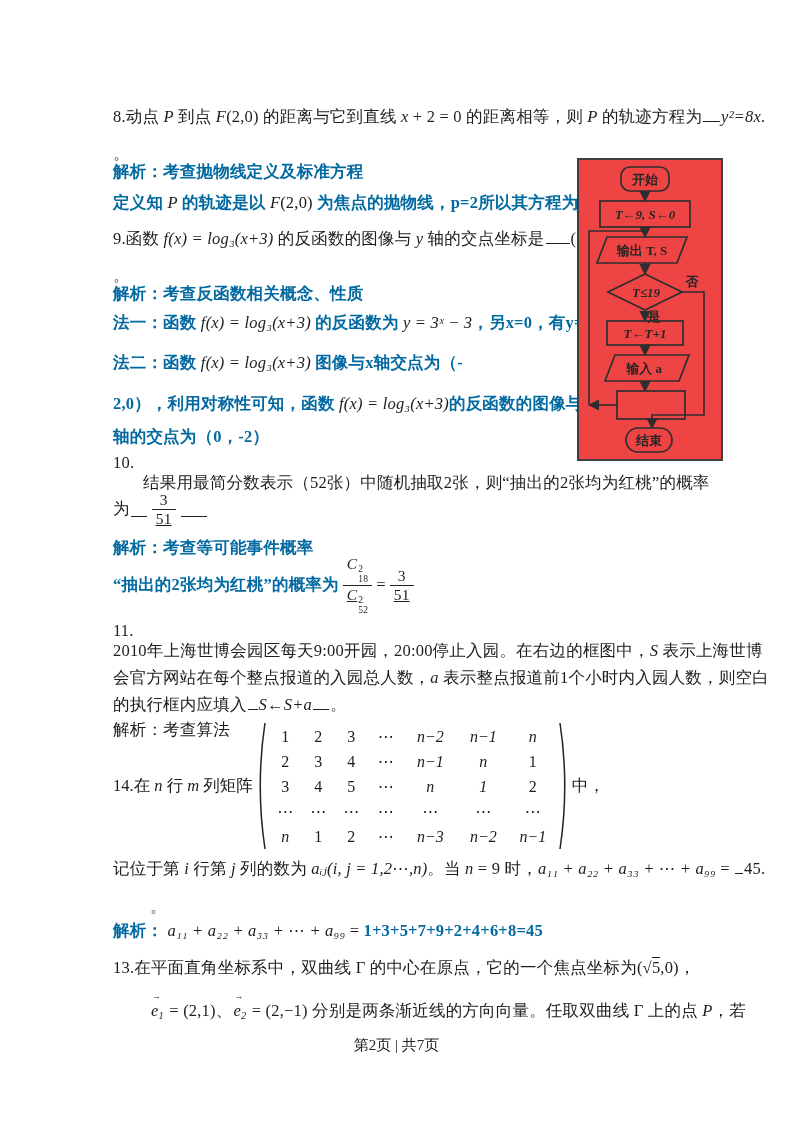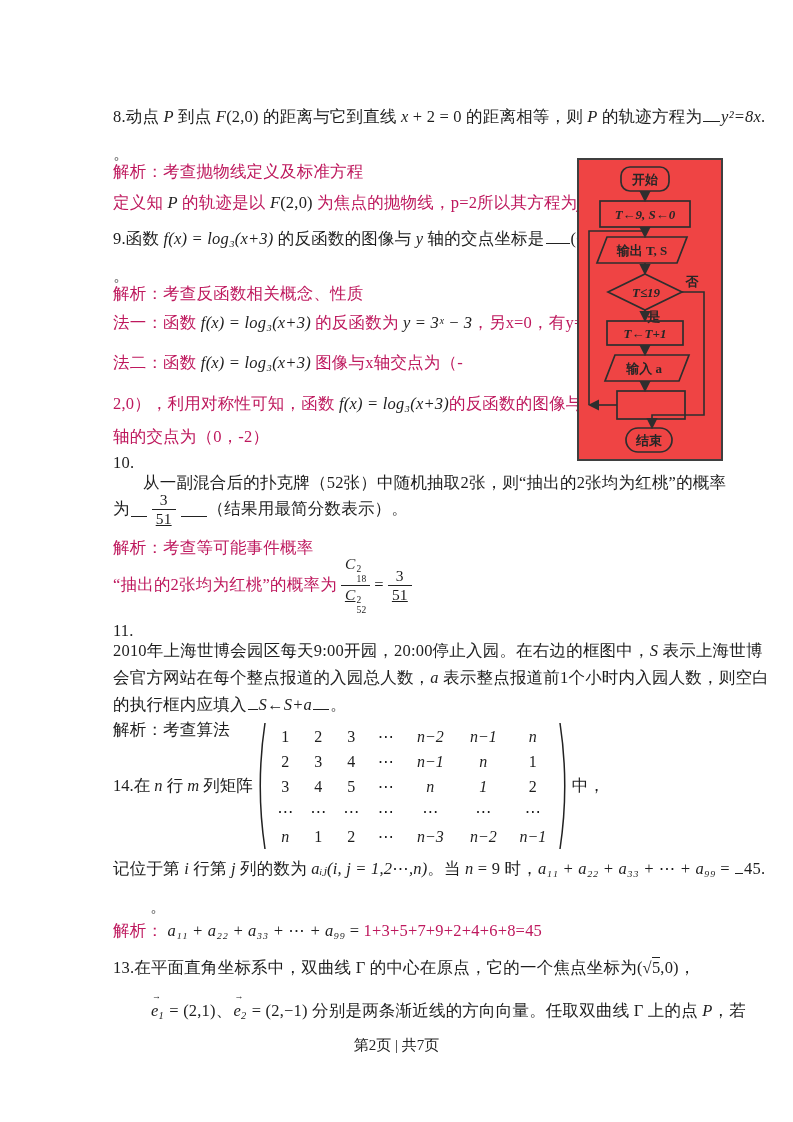--- a/index.html
+++ b/index.html
@@ -8,21 +8,21 @@
     font-family:"Liberation Serif","DejaVu Serif","DejaVu Sans",serif;
     color:#1d1d1d;
   }
   .line{
     position:absolute;left:113px;white-space:nowrap;
     font-size:16.5px;line-height:1.3;letter-spacing:0.2px;
   }
   .flexline{display:flex;align-items:center;}
   .run{}
   .i{font-style:italic;}
-  .r{color:#be185d;}
+  .r{color:#0369a1;font-weight:bold;}
   .blank{display:inline-block;border-bottom:1.2px solid #222;height:15px;vertical-align:baseline;margin:0 1px;}
   .frac{display:inline-flex;flex-direction:column;align-items:center;vertical-align:middle;margin:0 4px;line-height:1.12;font-size:15.5px;}
   .fnum{padding:0 4px;}
   .fden{border-top:1.3px solid #222;padding:0 4px;text-decoration:underline;}
   .supsub{display:inline-flex;flex-direction:column;font-size:9.5px;line-height:1.08;vertical-align:-3px;font-style:normal;margin-left:1px;}
   .vec{position:relative;display:inline-block;font-style:italic;margin:0 1px;}
   .vec-a{position:absolute;top:-9px;left:1px;font-size:9px;font-style:normal;}
   .vec-s{font-size:10.5px;vertical-align:-3px;}
   .ov{border-top:1.1px solid #222;}
   
@@ -53,30 +53,29 @@
 
 <div class="line" style="top:228px"><span class="run ">9.函数 </span><span class="run i">f</span><span class="run i">(x) = log₃(x+3)</span><span class="run "> 的反函数的图像与 </span><span class="run i">y</span><span class="run "> 轴的交点坐标是</span><span class="blank" style="width: 24px;"></span><span class="run ">(0,−2)</span></div>
 <div class="line" style="top:265px"><span class="run ">。</span></div>
 <div class="line" style="top:283px"><span class="run r">解析：考查反函数相关概念、性质</span></div>
 <div class="line" style="top:312px"><span class="run r">法一：函数 </span><span class="run i">f</span><span class="run i">(x) = log₃(x+3)</span><span class="run r"> 的反函数为 </span><span class="run i">y = 3ˣ − 3</span><span class="run r">，另x=0，有y=-2</span></div>
 <div class="line" style="top:352px"><span class="run r">法二：函数 </span><span class="run i">f</span><span class="run i">(x) = log₃(x+3)</span><span class="run r"> 图像与x轴交点为（-</span></div>
 <div class="line" style="top:393px"><span class="run r">2,0），利用对称性可知，函数 </span><span class="run i">f</span><span class="run i">(x) = log₃(x+3)</span><span class="run r">的反函数的图像与 </span><span class="run i">y</span></div>
 <div class="line" style="top:426px"><span class="run r">轴的交点为（0，-2）</span></div>
 
 <div class="line" style="top:452px"><span class="run ">10.</span></div>
-<div class="line" style="top:472px;left:143px"><span class="run ">从一副混合后的扑克牌（52张）中随机抽取2张，则“抽出的2张均为红桃”的概率</span></div>
+<div class="line" style="top:472px;left:143px"><span class="run ">结果用最简分数表示（52张）中随机抽取2张，则“抽出的2张均为红桃”的概率</span></div>
 <div class="line flexline" style="top:490px;height:38px">
     <span class="run ">为</span>
     <span class="blank" style="width: 16px;"></span>
     <span class="frac">
       <span class="fnum"><span class="run ">3</span></span>
       <span class="fden"><span class="run ">51</span></span>
     </span>
     <span class="blank" style="width: 26px;"></span>
-    <span class="run ">（结果用最简分数表示）。</span>
   </div>
 <div class="line" style="top:537px"><span class="run r">解析：考查等可能事件概率</span></div>
 <div class="line flexline" style="top:560px;height:50px">
     <span class="run r">“抽出的2张均为红桃”的概率为</span>
     <span class="frac">
       <span class="fnum"><span class="run i">C</span><span class="supsub">
           <span>2</span>
           <span>18</span>
         </span></span>
       <span class="fden"><span class="run i">C</span><span class="supsub">

